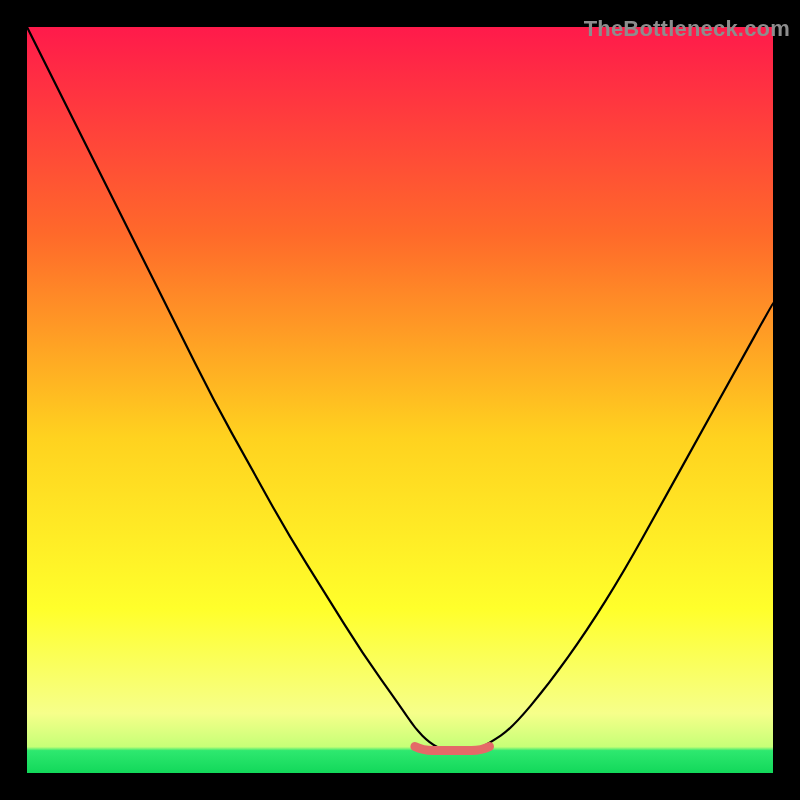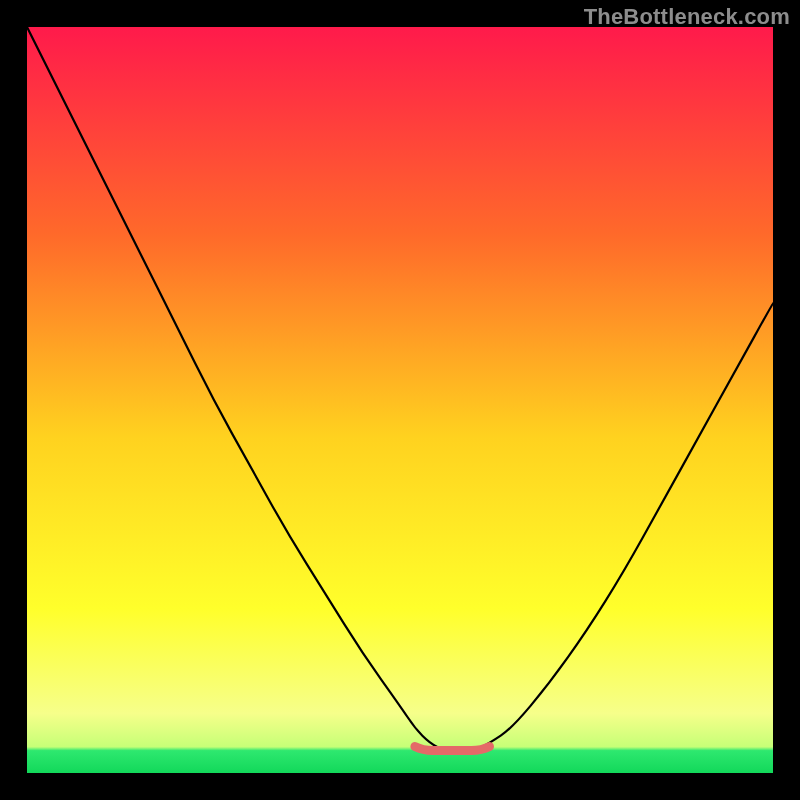--- a/index.html
+++ b/index.html
@@ -21,21 +21,21 @@
   .plot {
     position: absolute;
     left: 27px;
     top: 27px;
     width: 746px;
     height: 746px;
     overflow: hidden;
   }
   .watermark {
     position: absolute;
-    top: 4px;
+    top: 16px;
     right: 10px;
     font-family: Arial, Helvetica, sans-serif;
     font-size: 22px;
     font-weight: 600;
     color: #8d8d8d;
     letter-spacing: 0.2px;
     user-select: none;
   }
 </style>
 </head>

